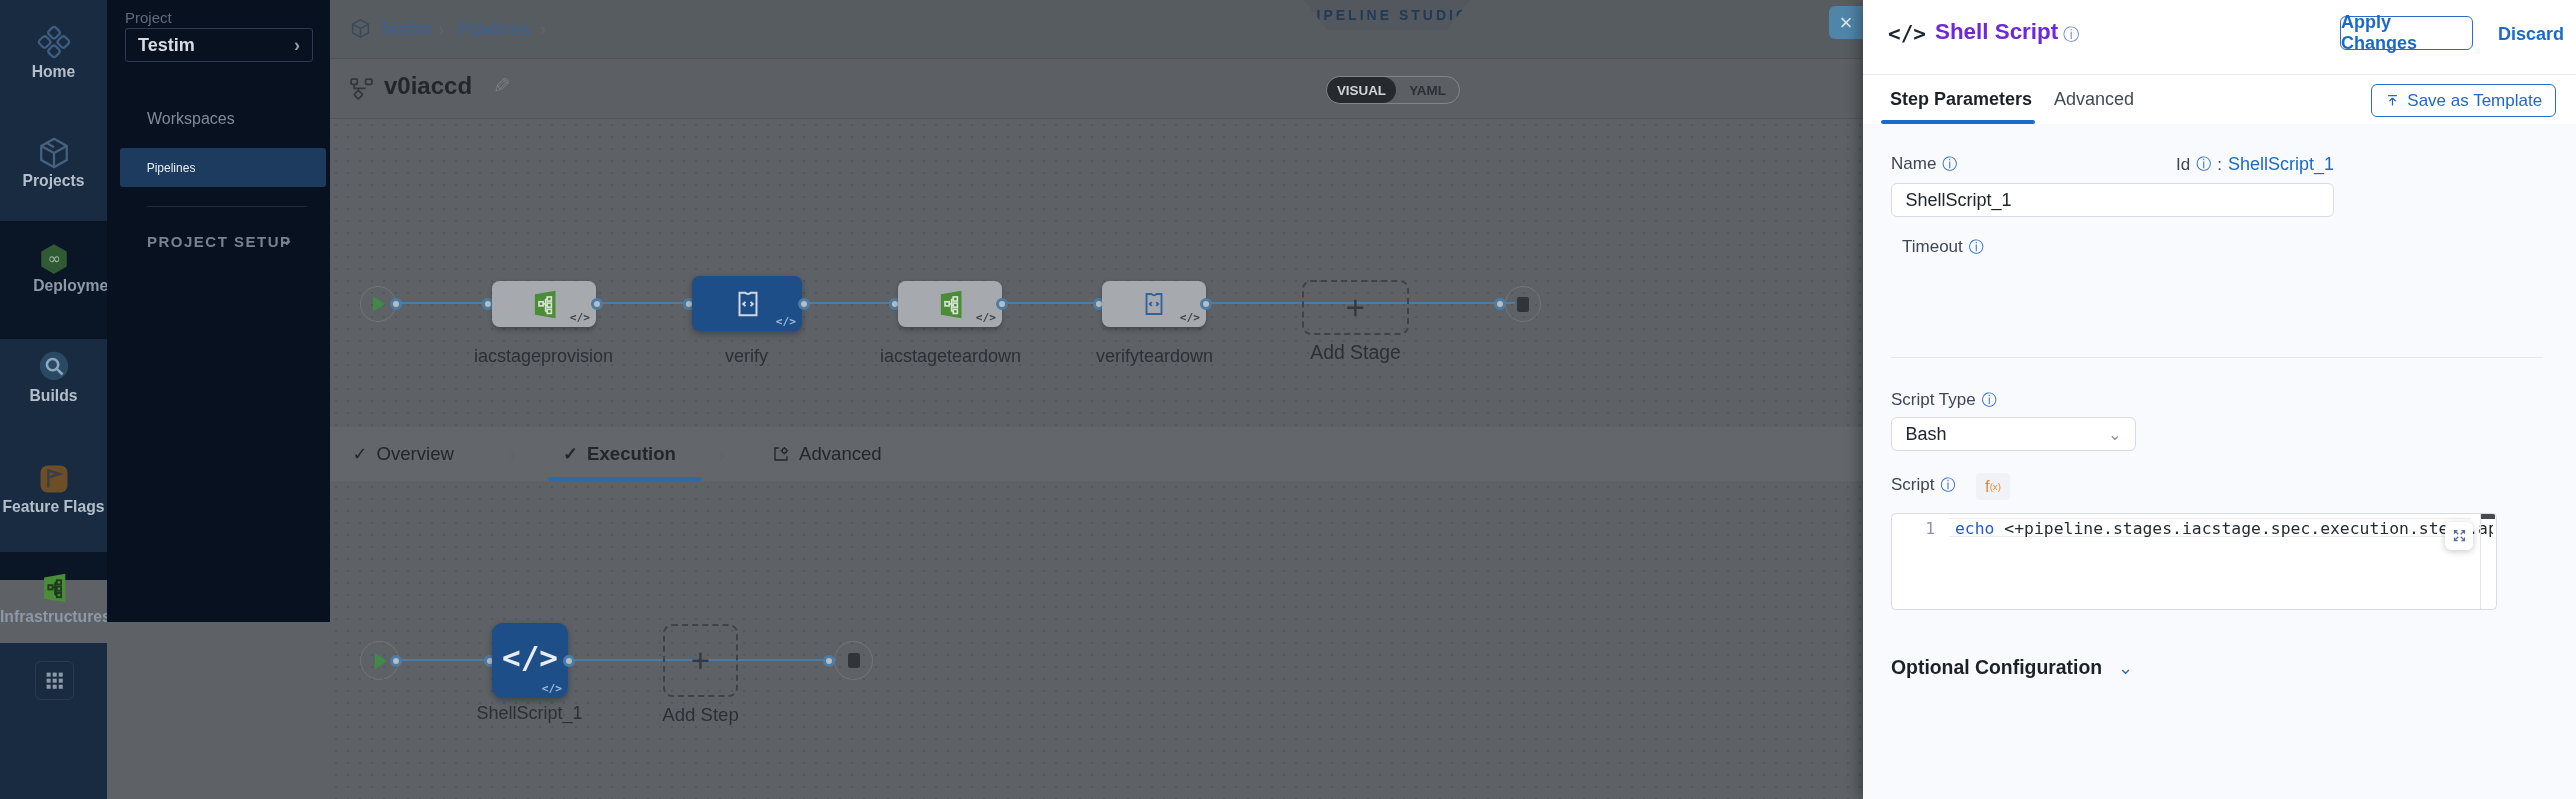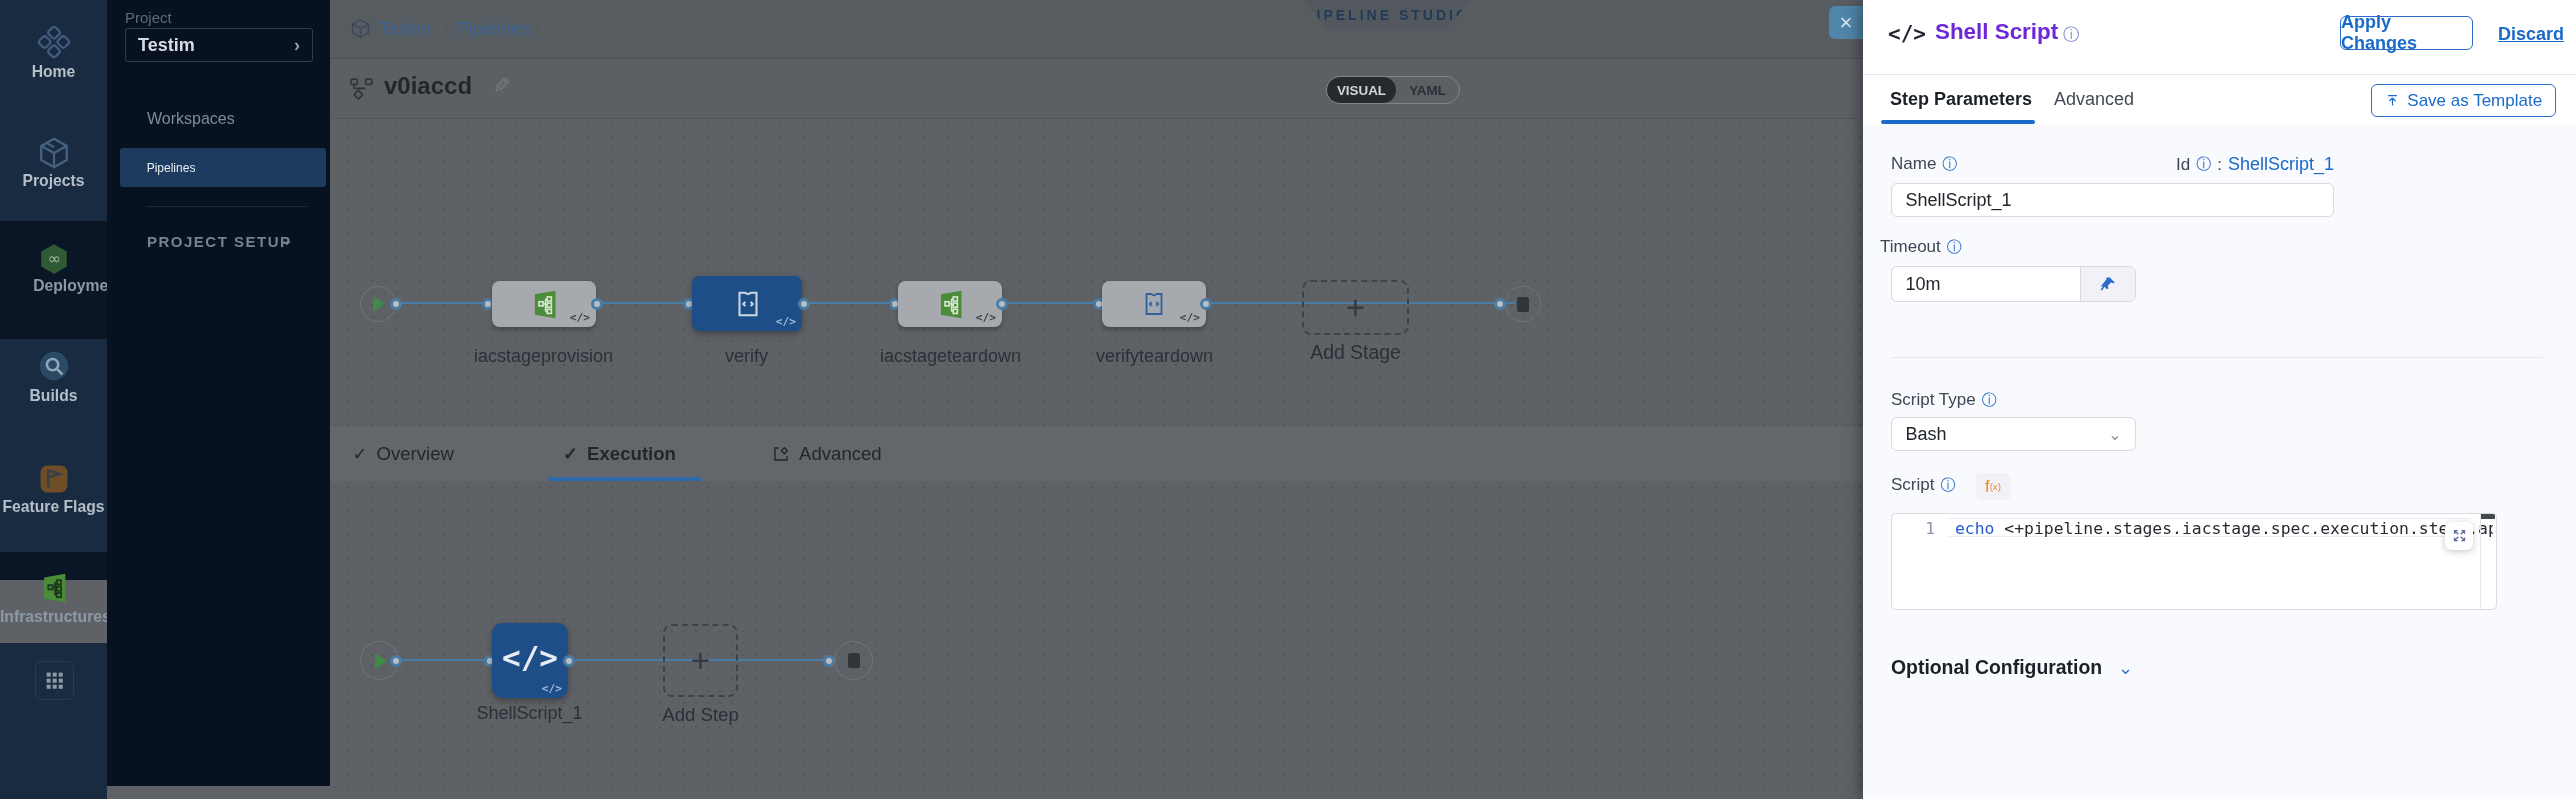--- a/index.html
+++ b/index.html
@@ -6,21 +6,21 @@
   .app{position:relative;width:2576px;height:799px;overflow:hidden;
        font-family:"Liberation Sans",sans-serif;background:#5e6267;}
   .abs{position:absolute;}
   
   .sidebar{left:0;top:0;width:107px;height:580px;background:#0a1626;}
   .sb-band{left:0;width:107px;background:#182b41;}
   .sb-item{width:107px;text-align:center;}
   .sb-label{width:107px;text-align:center;font-size:15.7px;font-weight:bold;color:#b6bfc9;}
   .sb-label.dim{color:#8d99a6;}
   
-  .projectnav{left:107px;top:0;width:224px;height:786px;background:#081120;}
+  .projectnav{left:107px;top:0;width:224px;height:622px;background:#081120;}
   .pn-label{color:#5f6b7a;font-size:15px;}
   .pn-select{border:0.7px solid #2c3c55;border-radius:3px;color:#d6dce2;font-size:18px;font-weight:bold;
              display:flex;align-items:center;justify-content:space-between;padding:0 12px;box-sizing:border-box;}
   .pn-item{font-size:16px;color:#7e8b99;}
   .pn-active{background:#1d3a5f;color:#e9eff5;display:flex;align-items:center;border-radius:3px;}
   .pn-setup{color:#76838f;font-size:15px;letter-spacing:1.5px;font-weight:bold;}
   
   .main{left:330px;top:0;width:1533px;height:799px;background:#5e6267;overflow:hidden;}
   .row1{left:0;top:0;width:1533px;height:59px;background:#575c61;border-bottom:0.7px solid #4e5257;box-sizing:border-box;}
   .row2{left:0;top:59px;width:1533px;height:60px;background:#5c6065;border-bottom:0.7px solid #53575c;box-sizing:border-box;}
@@ -335,21 +335,21 @@
     <span>×</span>
   </div>
 
   <div class="abs drawer">
     <div class="abs dform"></div>
 
     <span class="abs mono" style="left:25px;top:22.4px;font-size:21px;font-weight:bold;color:#1e2430;">&lt;/&gt;</span>
     <span class="abs dtitle" style="left:72px;top:19.4px;">Shell Script</span>
     <span class="abs" style="left:200px;top:24px;color:#7b88cf;font-size:16.4px;">ⓘ</span>
     <div class="abs btn-outline" style="left:477px;top:16.4px;width:133px;height:34px;">Apply Changes</div>
-    <span class="abs blue" style="left:635px;top:24px;font-size:18px;font-weight:bold;text-decoration:underline;">Discard</span>
+    <span class="abs blue" style="left:635px;top:24px;font-size:18px;font-weight:bold;">Discard</span>
     <div class="abs divider" style="left:0;top:74px;width:713px;"></div>
 
     <span class="abs dtab on" style="left:27px;top:89px;">Step Parameters</span>
     <div class="abs" style="left:18px;top:120px;width:154px;height:3.7px;background:#1a6ac9;border-radius:2.2px;"></div>
     <span class="abs dtab" style="left:191px;top:89px;">Advanced</span>
     <div class="abs btn-outline" style="left:508px;top:84px;width:185px;height:33px;border-width:1.1px;font-size:17px;font-weight:normal;">
       <svg width="15" height="15" viewBox="0 0 24 24" fill="none" stroke="#1a6ac9" stroke-width="2">
         <path d="M5 4 h14 M12 8 v12 M12 8 l-5 5 M12 8 l5 5"></path>
       </svg>
       <span>Save as Template</span>
@@ -362,32 +362,23 @@
     <div class="abs flabel" style="left:242px;top:154px;width:229px;justify-content:flex-end;">
       <span>Id</span>
       <span class="info">ⓘ</span>
       <span>:</span>
       <span class="blue" style="font-size:18px;">ShellScript_1</span>
     </div>
     <div class="abs finput" style="left:28px;top:183px;width:443px;height:34px;">
       <span>ShellScript_1</span>
     </div>
 
-    <div class="abs flabel" style="left:17px;top:237px;">
+    <div class="abs flabel" style="left:39px;top:237px;">
       <span>Timeout</span>
       <span class="info">ⓘ</span>
-    </div>
-    <div class="abs" style="left:28px;top:266px;width:245px;height:36px;border:1.1px solid #d9dae3;border-radius:6px;background:#fff;box-sizing:border-box;display:flex;overflow:hidden;">
-      <div style="flex:1;display:flex;align-items:center;padding-left:13.4px;font-size:18px;color:#21262d;">10m</div>
-      <div class="addon" style="width:54px;">
-        <svg width="18" height="18" viewBox="0 0 24 24" fill="#2e6bc8">
-          <path d="M14 3 l7 7 -2 1 -3-1 -4 4 .5 4 -2 1 -4-4.5 -4.5 1 8-10 -1-1.5 z"></path>
-          <path d="M7.5 14 3 20" stroke="#2e6bc8" stroke-width="2"></path>
-        </svg>
-      </div>
     </div>
 
     <div class="abs divider" style="left:28px;top:357px;width:652px;"></div>
 
     <div class="abs flabel" style="left:28px;top:390px;">
       <span>Script Type</span>
       <span class="info">ⓘ</span>
     </div>
     <div class="abs finput" style="left:28px;top:417px;width:245px;height:34px;justify-content:space-between;">
       <span>Bash</span>

